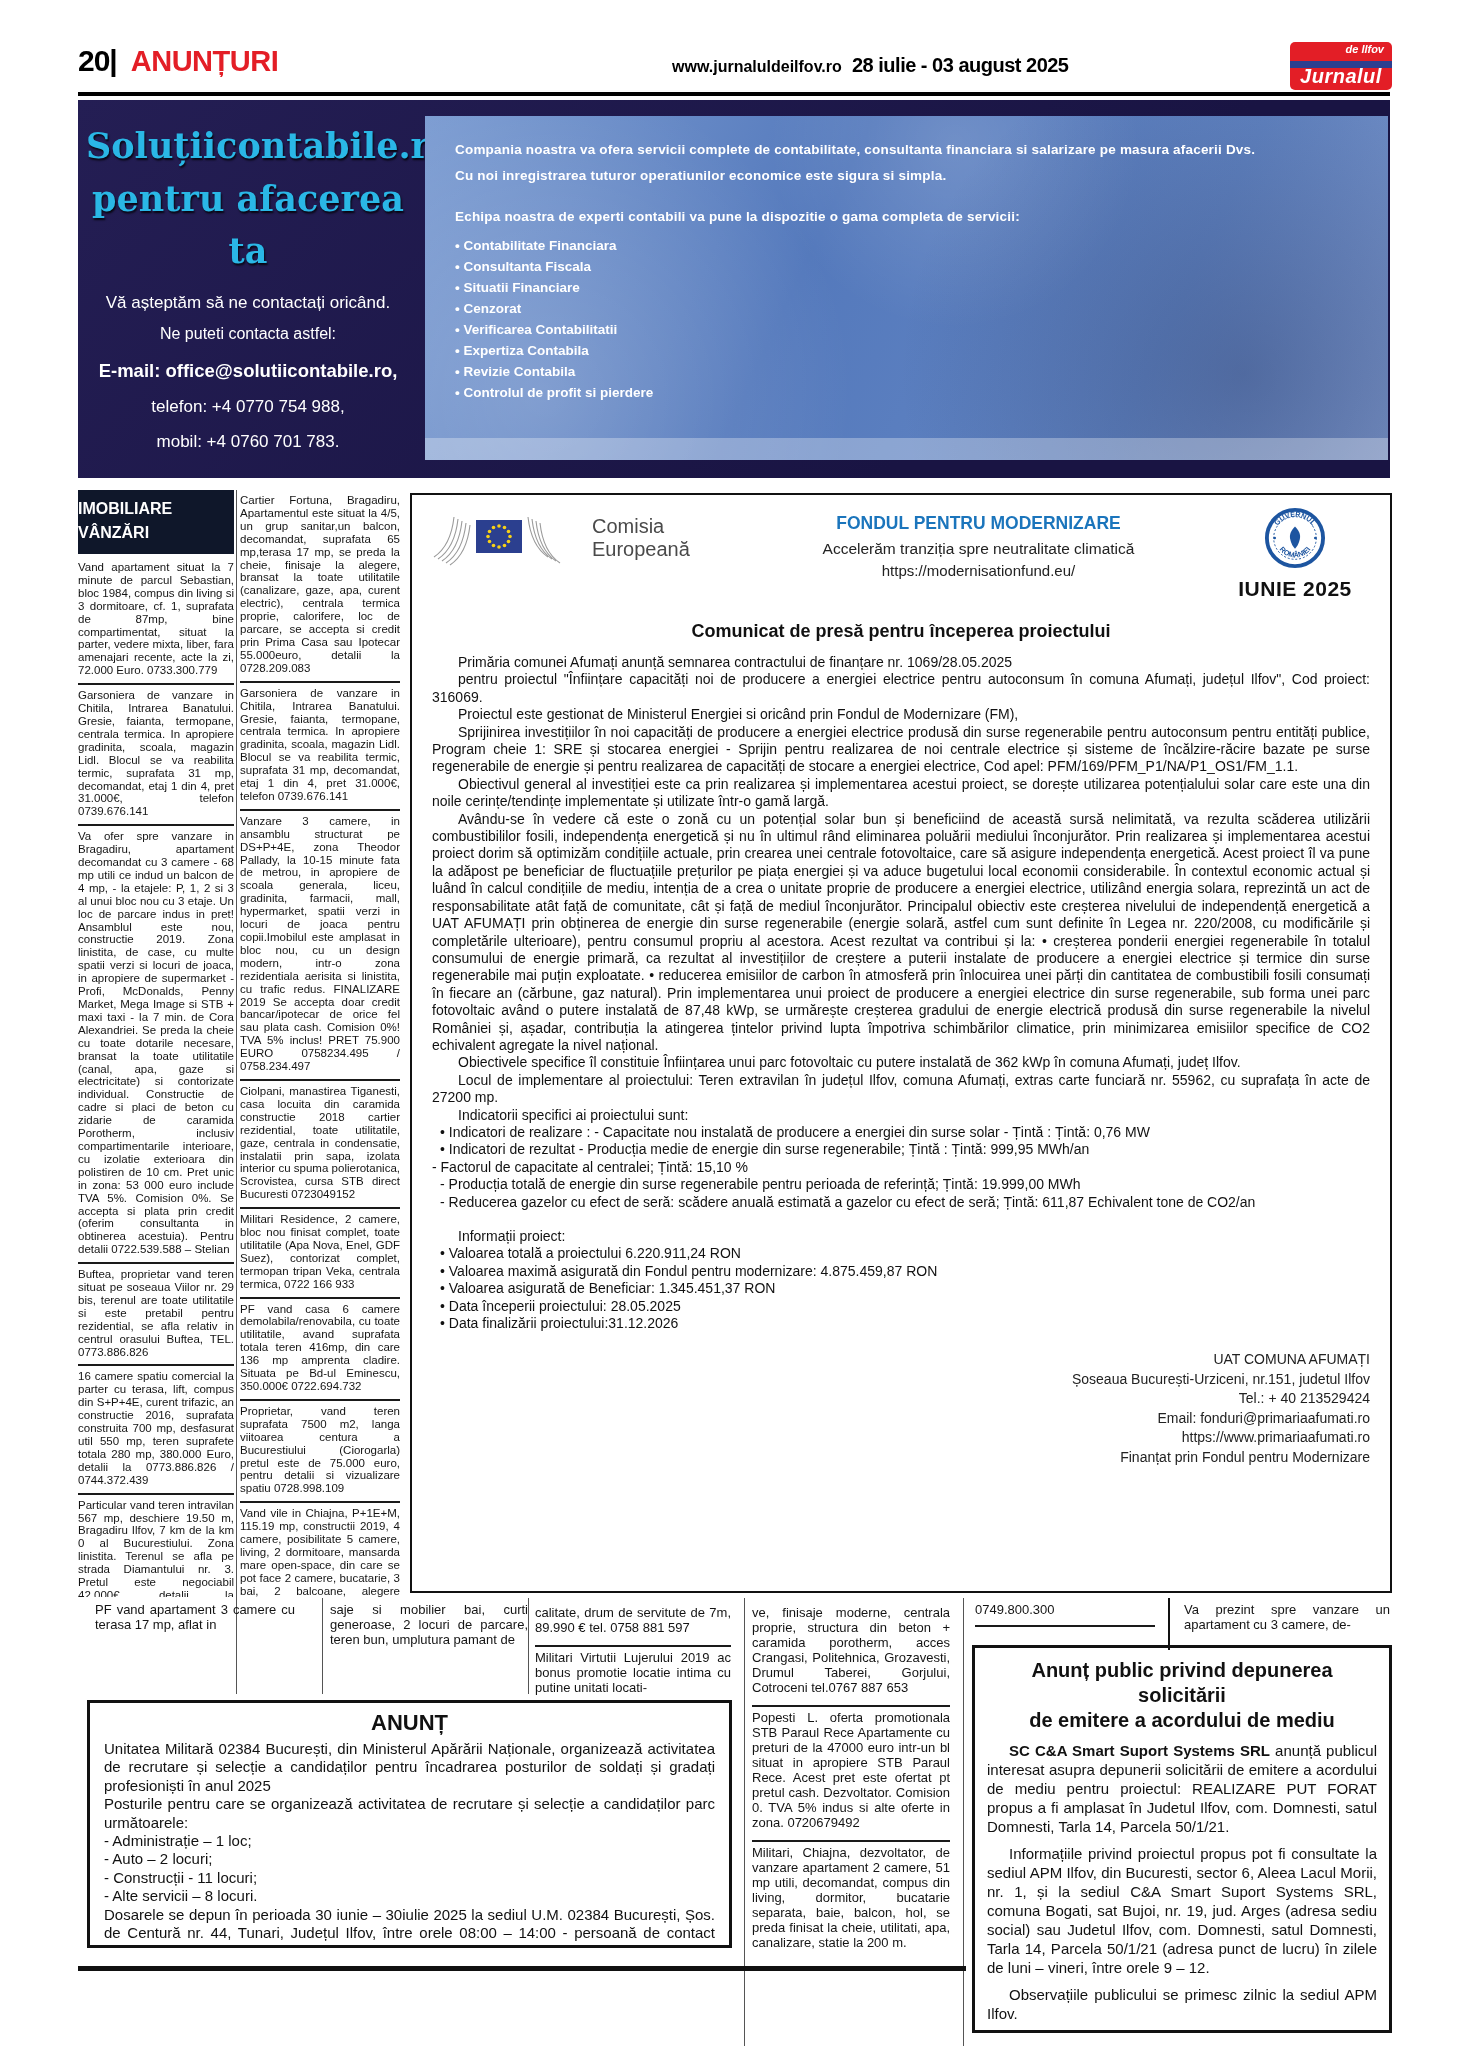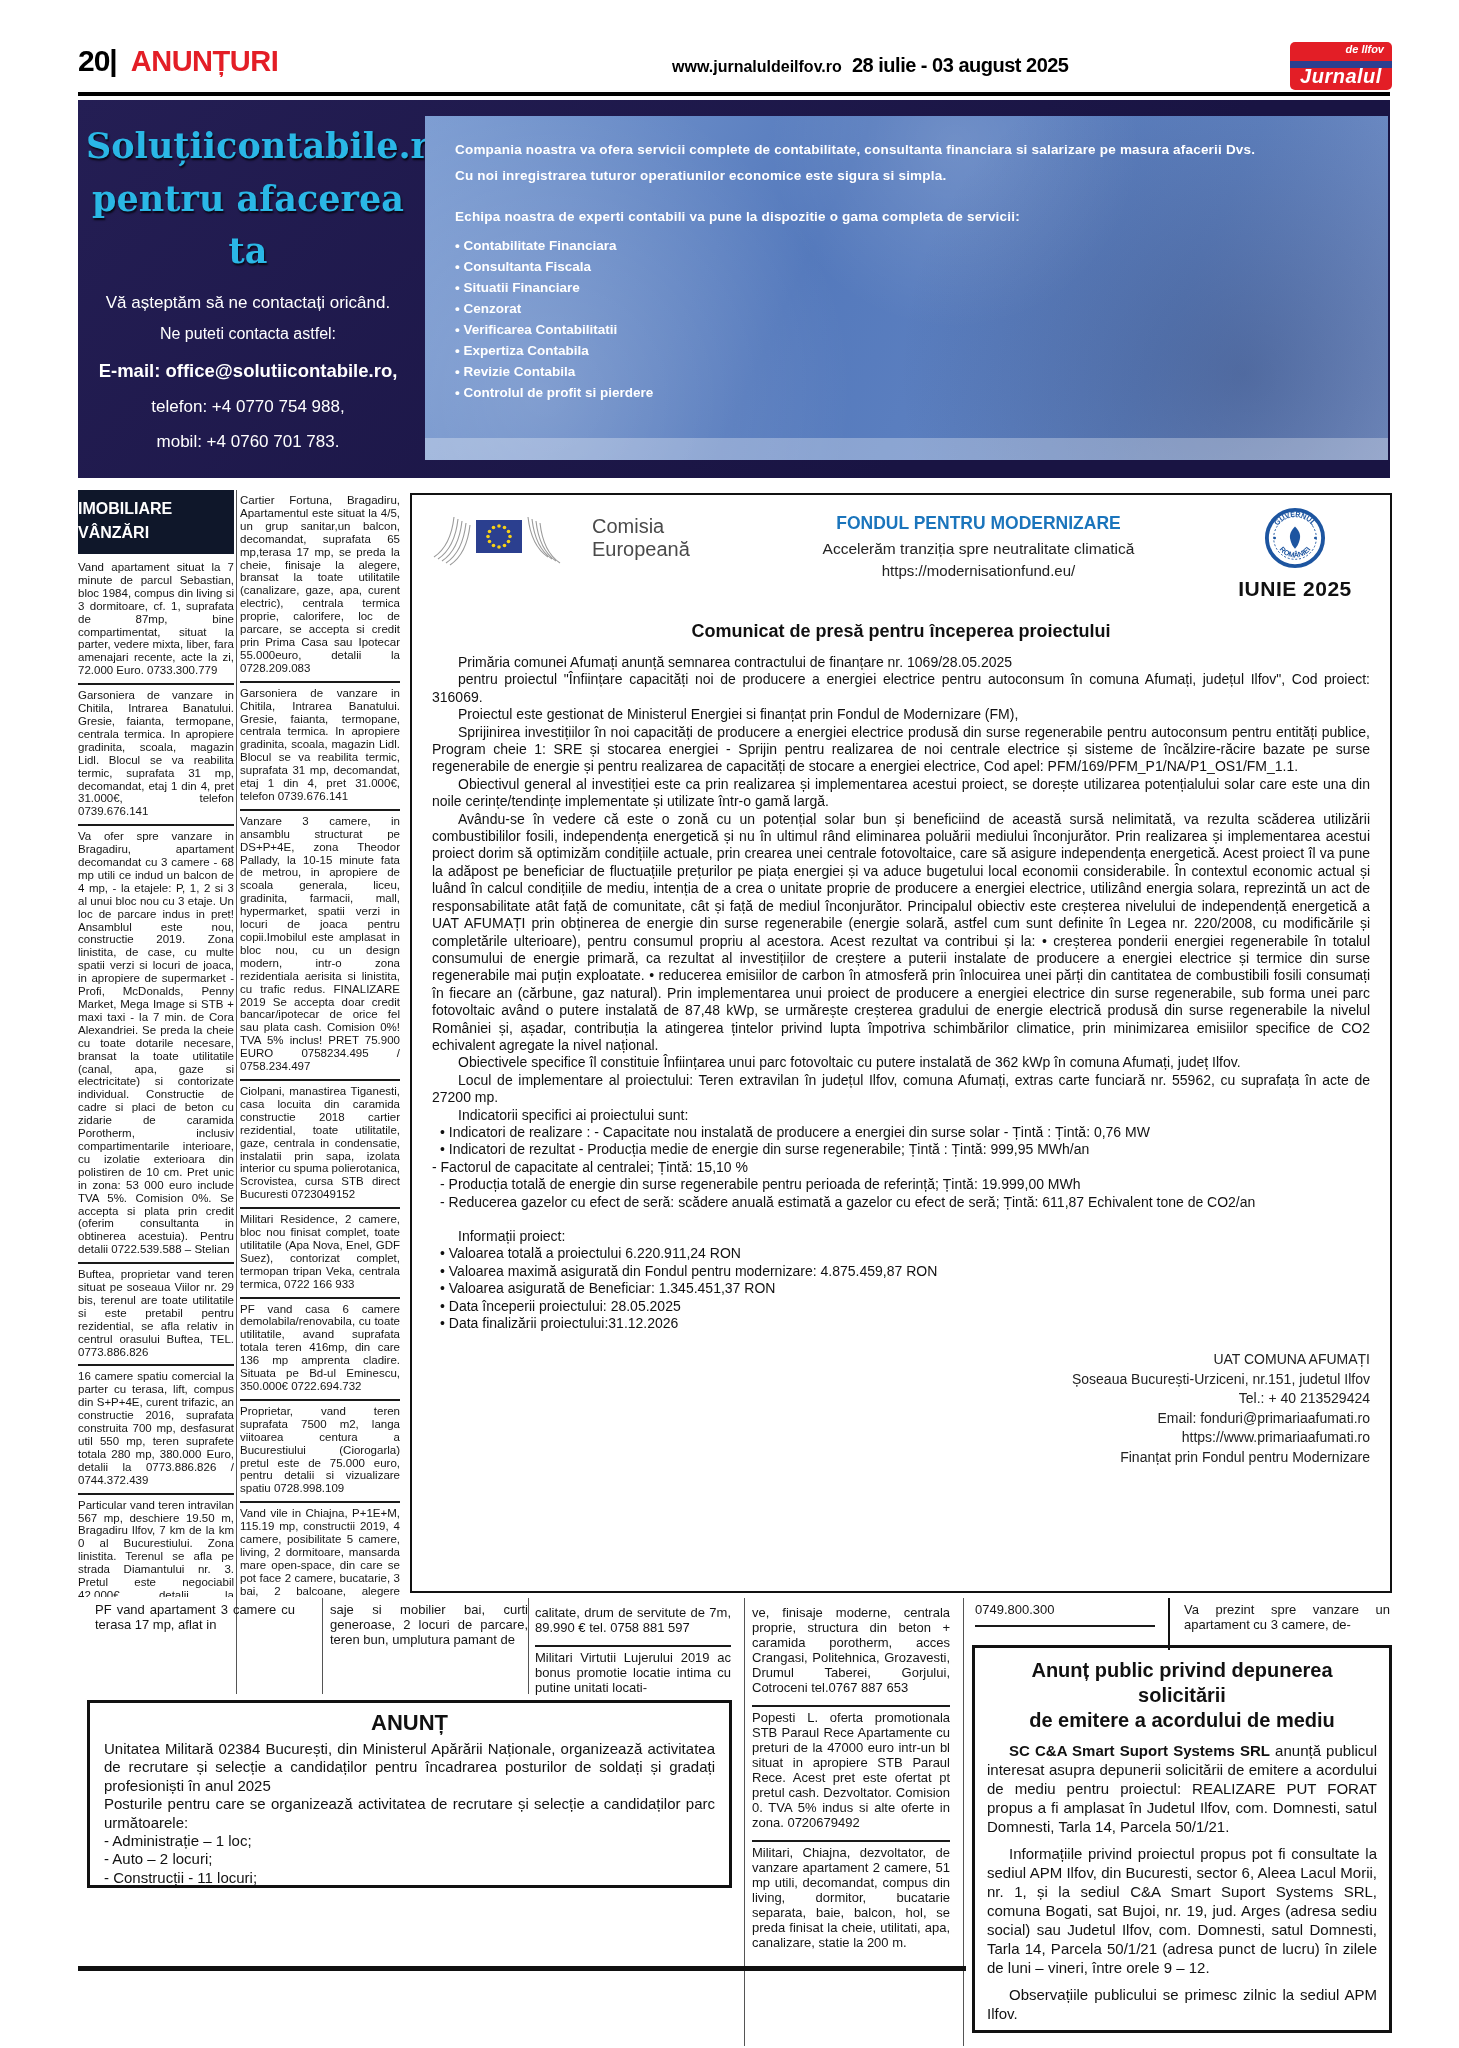--- a/index.html
+++ b/index.html
@@ -77,21 +77,21 @@
   .bchunk{padding:3px 0 10px;border-bottom:2px solid #1a1a1a;}
   .bchunk:last-child{border-bottom:none;}
   .bc1{left:95px;top:1602px;width:200px;}
   .bc2{left:330px;top:1602px;width:198px;}
   .bc3{left:535px;top:1602px;width:196px;}
   .bc4{left:752px;top:1602px;width:198px;height:444px;overflow:hidden;}
   .bc5{left:975px;top:1602px;width:180px;border-bottom:2px solid #1a1a1a;padding-bottom:8px;}
   .vbar{left:1168px;top:1598px;width:2px;height:52px;background:#111;}
   .bc6{left:1184px;top:1602px;width:206px;}
 
-  .military{left:87px;top:1700px;width:645px;height:188px;border:3px solid #111;box-sizing:border-box;
+  .military{left:87px;top:1700px;width:645px;height:248px;border:3px solid #111;box-sizing:border-box;
             padding:5px 14px;overflow:hidden;}
   .mil-title{text-align:center;font-weight:bold;font-size:22px;margin:2px 0 4px;}
   .military p{margin:0;font-size:15px;line-height:18.4px;text-align:justify;}
   .mil-pos{margin:0;font-size:15px;line-height:18.4px;text-align:left;}
   .heavy-rule{left:78px;top:1966px;width:888px;height:5px;background:#111;}
 
   .mediu{left:972px;top:1645px;width:420px;height:388px;border:3px solid #111;box-sizing:border-box;
          padding:10px 12px;overflow:hidden;}
   .mediu-title{text-align:center;font-weight:bold;font-size:20px;line-height:25px;}
   .mediu p{margin:8px 0 0;font-size:15px;line-height:19px;text-align:justify;text-indent:22px;}
@@ -235,21 +235,21 @@
         <div class="press-date">IUNIE 2025</div>
       </div>
     </div>
 
     <h2 class="press-title">Comunicat de presă pentru începerea proiectului</h2>
 
     <div class="press-body">
 
     <p class="pp indent">Primăria comunei Afumați anunță semnarea contractului de finanțare nr. 1069/28.05.2025</p>
         <p class="pp indent">pentru proiectul "Înființare capacități noi de producere a energiei electrice pentru autoconsum în comuna Afumați, județul Ilfov", Cod proiect: 316069.</p>
-        <p class="pp indent">Proiectul este gestionat de Ministerul Energiei si finanțat prin Fondul de Modernizare (FM),</p>
+        <p class="pp indent">Proiectul este gestionat de Ministerul Energiei si oricând prin Fondul de Modernizare (FM),</p>
         <p class="pp indent">Sprijinirea investițiilor în noi capacități de producere a energiei electrice produsă din surse regenerabile pentru autoconsum pentru entități publice, Program cheie 1: SRE și stocarea energiei - Sprijin pentru realizarea de noi centrale electrice și sisteme de încălzire-răcire bazate pe surse regenerabile de energie și pentru realizarea de capacități de stocare a energiei electrice, Cod apel: PFM/169/PFM_P1/NA/P1_OS1/FM_1.1.</p>
         <p class="pp indent">Obiectivul general al investiției este ca prin realizarea și implementarea acestui proiect, se dorește utilizarea potențialului solar care este una din noile cerințe/tendințe implementate și utilizate într-o gamă largă.</p>
         <p class="pp indent">Avându-se în vedere că este o zonă cu un potențial solar bun și beneficiind de această sursă nelimitată, va rezulta scăderea utilizării combustibililor fosili, independența energetică și nu în ultimul rând eliminarea poluării mediului înconjurător. Prin realizarea și implementarea acestui proiect dorim să optimizăm condițiile actuale, prin crearea unei centrale fotovoltaice, care să asigure independența energetică. Acest proiect îl va pune la adăpost pe beneficiar de fluctuațiile prețurilor pe piața energiei și va aduce bugetului local economii considerabile. În contextul economic actual și luând în calcul condițiile de mediu, intenția de a crea o unitate proprie de producere a energiei electrice, utilizând energia solara, reprezintă un act de responsabilitate atât față de comunitate, cât și față de mediul înconjurător. Principalul obiectiv este creșterea nivelului de independență energetică a UAT AFUMAȚI prin obținerea de energie din surse regenerabile (energie solară, astfel cum sunt definite în Legea nr. 220/2008, cu modificările și completările ulterioare), pentru consumul propriu al acestora. Acest rezultat va contribui și la: • creșterea ponderii energiei regenerabile în totalul consumului de energie primară, ca rezultat al investițiilor de creștere a puterii instalate de producere a energiei electrice și termice din surse regenerabile mai puțin exploatate. • reducerea emisiilor de carbon în atmosferă prin înlocuirea unei părți din cantitatea de combustibili fosili consumați în fiecare an (cărbune, gaz natural). Prin implementarea unui proiect de producere a energiei electrice din surse regenerabile, sub forma unei parc fotovoltaic având o putere instalată de 87,48 kWp, se urmărește creșterea gradului de energie electrică produsă din surse regenerabile la nivelul României și, așadar, contribuția la atingerea țintelor privind lupta împotriva schimbărilor climatice, prin minimizarea emisiilor specifice de CO2 echivalent agregate la nivel național.</p>
         <p class="pp indent">Obiectivele specifice îl constituie Înființarea unui parc fotovoltaic cu putere instalată de 362 kWp în comuna Afumați, județ Ilfov.</p>
         <p class="pp indent">Locul de implementare al proiectului: Teren extravilan în județul Ilfov, comuna Afumați, extras carte funciară nr. 55962, cu suprafața în acte de 27200 mp.</p>
         <p class="pp indent">Indicatorii specifici ai proiectului sunt:</p>
         <p class="pp bullet">• Indicatori de realizare :  - Capacitate nou instalată de producere a energiei din surse solar - Țintă : Țintă: 0,76 MW</p>
         <p class="pp bullet">• Indicatori de rezultat  - Producția medie de energie din surse regenerabile; Țintă : Țintă: 999,95 MWh/an</p>
         <p class="pp plain">- Factorul de capacitate al centralei; Țintă: 15,10 %</p>
         <p class="pp bullet">- Producția totală de energie din surse regenerabile pentru perioada de referință; Țintă: 19.999,00 MWh</p>

